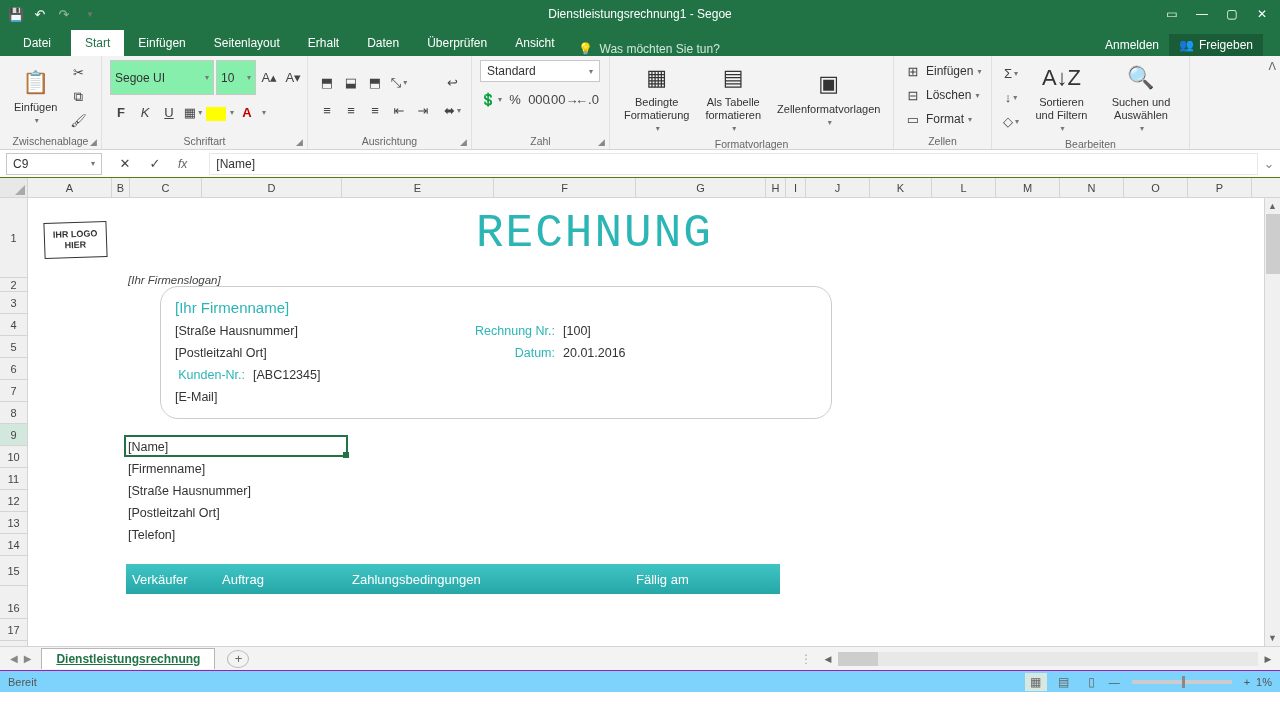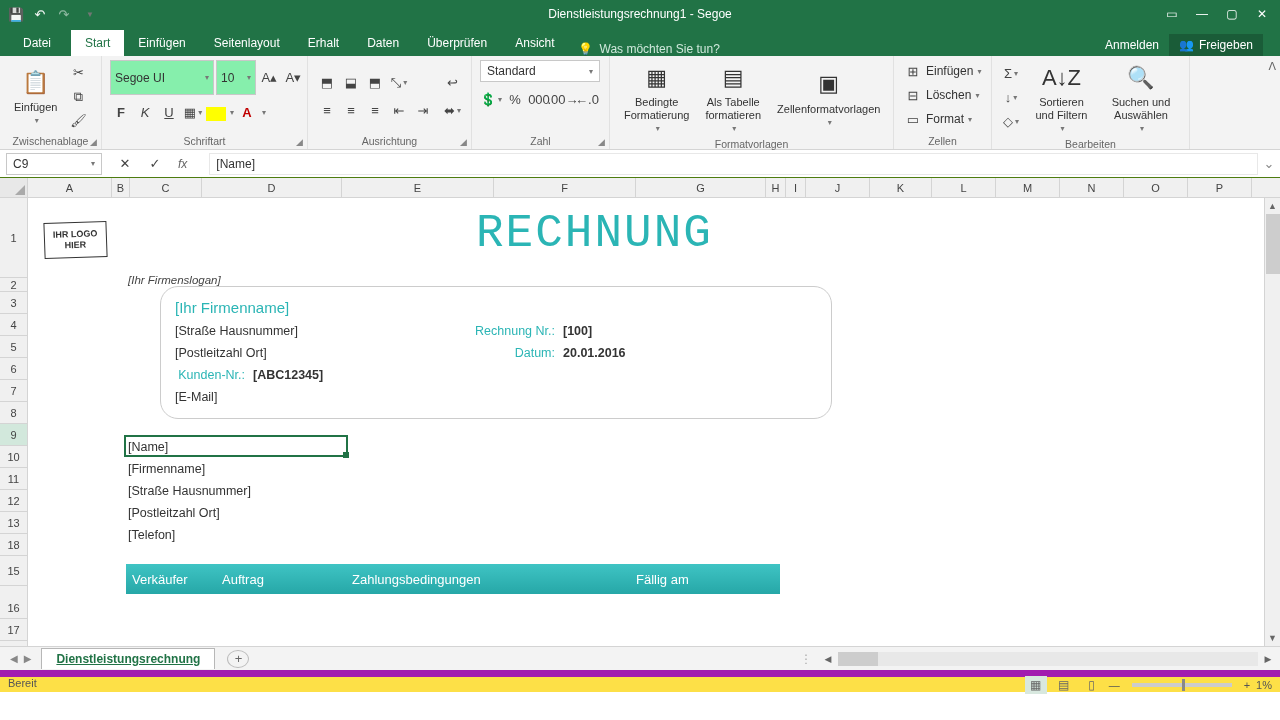--- a/index.html
+++ b/index.html
@@ -45,42 +45,42 @@
 .rh.sel{background:#d2e8dc;}
 .sheet{flex:1;position:relative;background:#fff;overflow:hidden;}
 .logo-placeholder{position:absolute;left:-8px;top:2px;width:110px;height:80px;display:flex;align-items:center;justify-content:center;}
 .logo-box{border:1px solid #333;background:#fff;padding:6px 8px;text-align:center;font-size:9px;font-weight:bold;line-height:1.2;transform:rotate(-2deg);}
 .invoice-title{position:absolute;left:448px;top:10px;font-size:46px;color:#2bb5b5;font-family:Liberation Mono, monospace;letter-spacing:2px;}
 .slogan{position:absolute;left:100px;top:76px;font-style:italic;font-size:11.5px;color:#444;}
 .info-box{position:absolute;left:96px;top:88px;width:672px;border:1px solid #ccc;border-radius:18px;padding:12px 0 10px;margin-left:36px;}
 .info-row{display:flex;height:22px;align-items:center;font-size:12.5px;}
 .info-l{width:310px;padding-left:14px;}
 .info-rl{width:90px;text-align:right;color:#2bb5b5;padding-right:6px;}
-.info-rv{padding-left:2px;font-weight:bold;}
+.info-rv{padding-left:2px;}
 .company-name{color:#2bb5b5;font-size:15px;padding-left:14px;margin-bottom:4px;}
 .cust-block{position:absolute;left:98px;top:238px;}
 .cust-row{height:22px;display:flex;align-items:center;font-size:12.5px;padding-left:2px;}
 .selected-cell{position:absolute;left:96px;top:237px;width:224px;height:22px;border:2px solid #217346;pointer-events:none;}
 .selected-cell::after{content:'';position:absolute;right:-3px;bottom:-3px;width:6px;height:6px;background:#217346;}
 .thead-bar{position:absolute;left:98px;top:366px;width:654px;height:30px;background:linear-gradient(#3fc4c4,#26a7a7);color:#fff;display:flex;align-items:center;font-size:13px;}
 .thc{padding:0 6px;}
 .trow{position:absolute;left:98px;top:396px;width:654px;height:22px;background:#d1f0f0;display:flex;align-items:center;font-size:12px;}
 .vscroll{width:16px;background:#f0f0f0;border-left:1px solid #d4d4d4;position:relative;}
 .vscroll .up,.vscroll .dn{height:16px;display:flex;align-items:center;justify-content:center;font-size:9px;color:#666;cursor:pointer;}
 .vscroll .dn{position:absolute;bottom:0;width:100%;}
 .vthumb{position:absolute;top:16px;width:14px;left:1px;height:60px;background:#cdcdcd;cursor:pointer;}
 .sheettabs{height:24px;background:#f3f3f3;border-top:1px solid #d4d4d4;display:flex;align-items:center;}
 .nav-arrows{display:flex;gap:6px;padding:0 10px;color:#888;font-size:10px;}
 .stab{background:#fff;border:1px solid #b7b7b7;border-bottom:none;padding:3px 14px;font-size:12px;color:#217346;font-weight:600;text-decoration:underline;cursor:pointer;margin-top:-1px;}
 .newtab{width:22px;height:18px;border:1px solid #bbb;border-radius:50%;display:flex;align-items:center;justify-content:center;margin-left:12px;font-size:13px;color:#666;cursor:pointer;}
 .hscroll{flex:1;display:flex;align-items:center;margin-left:auto;max-width:480px;padding-right:4px;}
 .hscroll .track{flex:1;height:14px;background:#e8e8e8;position:relative;margin:0 2px;}
 .hthumb{position:absolute;left:0;width:40px;height:14px;background:#cdcdcd;cursor:pointer;}
 .hbtn{width:16px;height:16px;display:flex;align-items:center;justify-content:center;font-size:9px;color:#666;cursor:pointer;}
-.status{height:22px;background:#fde047;border-top:7px solid #a21caf;display:flex;padding:0 8px;font-size:11px;color:#555;}
+.status{height:22px;background:#7dd3fc;border-top:1px solid #a21caf;display:flex;align-items:center;padding:0 8px;font-size:11px;color:#555;}
 .status-right{margin-left:auto;display:flex;align-items:center;gap:6px;}
 .viewbtn{width:22px;height:18px;display:flex;align-items:center;justify-content:center;cursor:pointer;font-size:12px;color:#666;}
 .viewbtn.active{background:#d8e8df;}
 .zslider{width:100px;height:4px;background:#ccc;position:relative;margin:0 6px;}
 .zslider::after{content:'';position:absolute;left:50%;top:-4px;width:3px;height:12px;background:#888;}
 .dd{font-size:8px;color:#777;margin-left:2px;}
 </style>
 </head>
 <body>
 
@@ -326,21 +326,21 @@
       <div class="rh" style="height: 22px;">4</div>
       <div class="rh" style="height: 22px;">5</div>
       <div class="rh" style="height: 22px;">6</div>
       <div class="rh" style="height: 22px;">7</div>
       <div class="rh" style="height: 22px;">8</div>
       <div class="rh sel" style="height: 22px;">9</div>
       <div class="rh" style="height: 22px;">10</div>
       <div class="rh" style="height: 22px;">11</div>
       <div class="rh" style="height: 22px;">12</div>
       <div class="rh" style="height: 22px;">13</div>
-      <div class="rh" style="height: 22px;">18</div>
+      <div class="rh" style="height: 22px;">14</div>
       <div class="rh" style="height: 30px;">15</div>
       <div class="rh" style="height: 22px; margin-top: 11px;">16</div>
       <div class="rh" style="height: 22px;">17</div>
     </div>
   <div class="sheet">
     <div class="logo-placeholder">
       <div class="logo-box"><span>IHR LOGO</span><br><span>HIER</span></div>
     </div>
     <div class="invoice-title">RECHNUNG</div>
     <div class="slogan">[Ihr Firmenslogan]</div>

